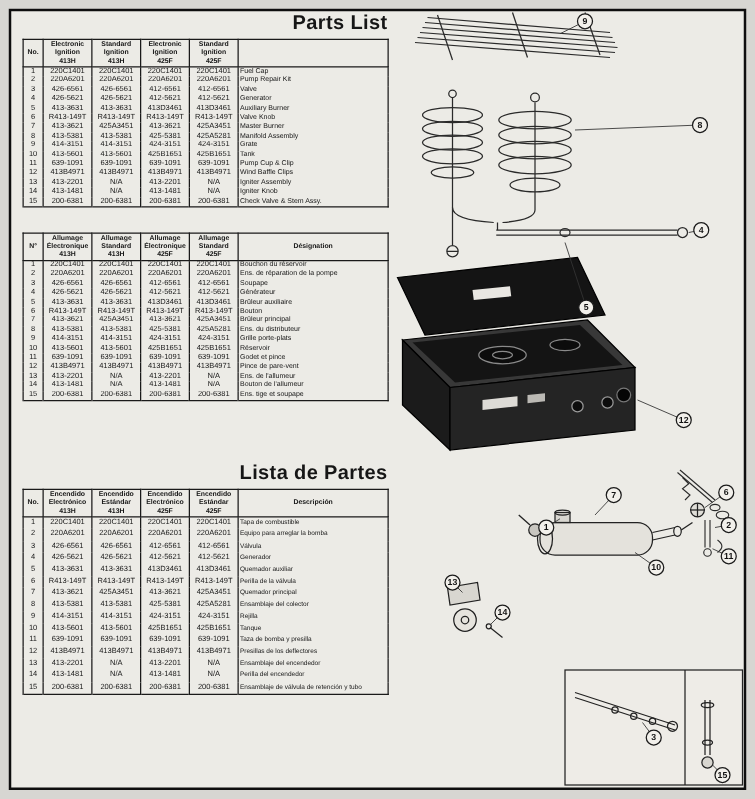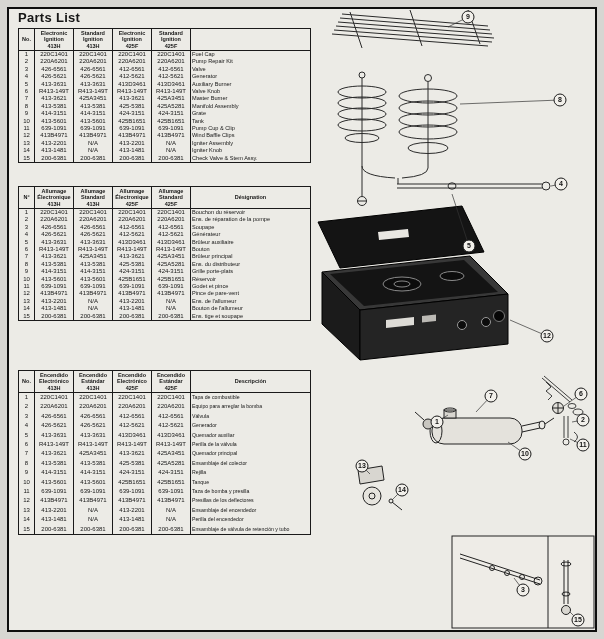--- a/index.html
+++ b/index.html
@@ -12,21 +12,21 @@
   }
   .frame {
     position: absolute; left: 7px; top: 7px; width: 590px; height: 625px;
     border: 2px solid #0e0e0e; background: #ecebe6;
   }
   .section { position: absolute; left: 18px; width: 292px; }
   .sec-en { top: 10px; }
   .sec-fr { top: 186px; }
   .sec-es { top: 370px; }
   .section h2 {
-    text-align: left; font-size: 13px; font-weight: 700;
+    text-align: right; font-size: 16px; font-weight: 700;
     letter-spacing: .3px; margin-bottom: 3px;
   }
   table.parts {
     border-collapse: collapse; width: 292px; table-layout: fixed;
     border: 1px solid #1a1a1a; background: transparent;
   }
   .parts th {
     font-size: 5.5px; font-weight: 700; text-align: center; vertical-align: middle;
     border: 1px solid #1a1a1a; white-space: pre-line; line-height: 1.15; padding: 1px 0;
   }
@@ -353,20 +353,21 @@
             <td class="c-num">200-6381</td>
             <td class="c-num">200-6381</td>
             <td class="c-num">200-6381</td>
             <td class="c-desc">Ens. tige et soupape</td>
           </tr>
         </tbody>
       </table>
   </div>
 
   <div class="section sec-es">
+    <h2>Lista de Partes</h2>
     <table class="parts">
       <colgroup>
           <col style="width:16px">
           <col style="width:39px">
           <col style="width:39px">
           <col style="width:39px">
           <col style="width:39px">
           <col style="width:120px">
         </colgroup>
     <thead>

